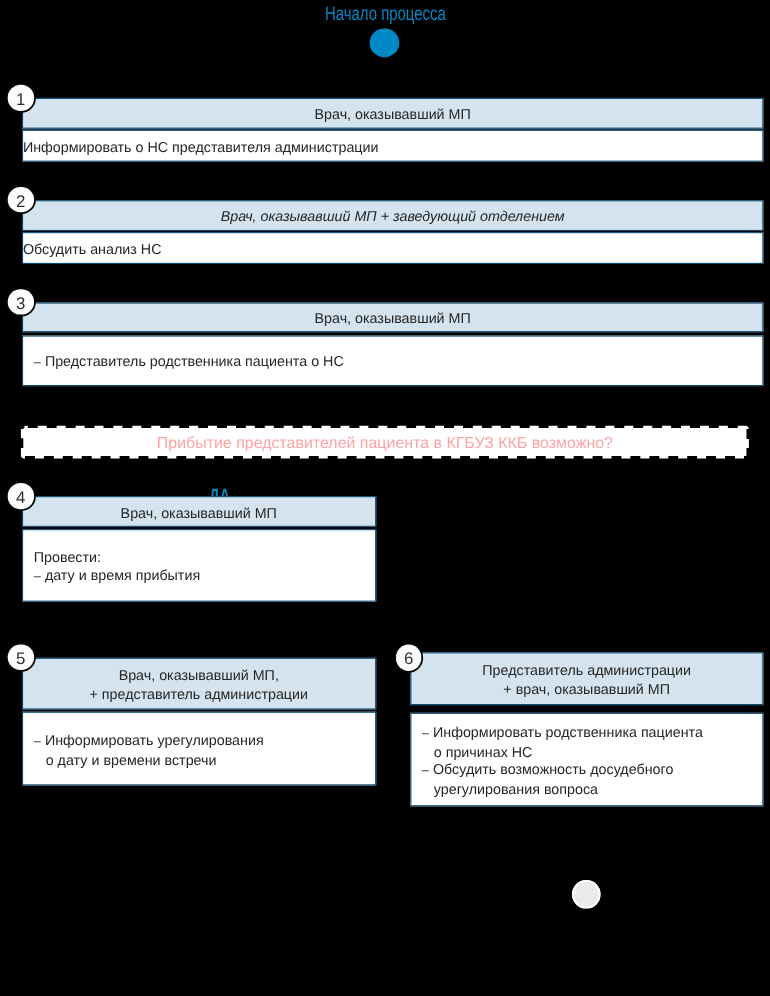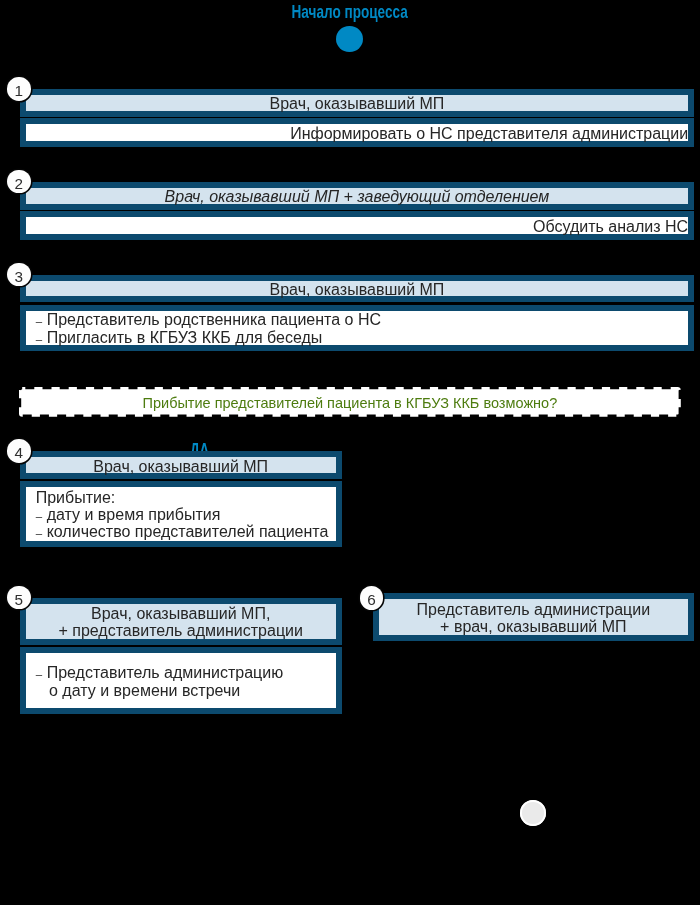--- a/index.html
+++ b/index.html
@@ -3,58 +3,58 @@
 <meta charset="utf-8">
 <style>
   html,body{margin:0;padding:0;}
   body{width:700px;height:905px;background:#000;overflow:hidden;
        font-family:"Liberation Sans",sans-serif;}
   #stage{position:relative;width:700px;height:905px;}
 
   
   .start-label{
     position:absolute; left:0; top:1.5px; width:700px; text-align:center;
-    font-size:17.9px; font-weight:bold; color:#0089c4; line-height:21px;
+    font-size:17.9px; font-weight:normal; color:#0089c4; line-height:21px;
   }
   .start-label span{ display:inline-block; transform:scaleX(0.758); }
   .start-node{
     position:absolute; left:336.3px; top:26.3px; width:26.6px; height:25.8px;
     border-radius:50%; background:#0089c4;
   }
   
   .end-node{
     position:absolute; left:519.9px; top:799.6px; width:26.4px; height:26.4px;
     border-radius:50%; background:#eaeaea;
     box-shadow:inset 0 0 0 1.9px #ffffff;
   }
 
   
   .hdr,.bdy{
     position:absolute; box-sizing:border-box;
-    border:6px solid #0c4a6e;
-    font-size:16px; color:#262626; line-height:16.6px;
+    border:1px solid #0c4a6e;
+    font-size:13px; color:#262626; line-height:16.6px;
     display:flex; flex-direction:column; justify-content:center;
   }
   .hdr{ background:#d4e3ee; text-align:center; align-items:center; }
   .bdy{ background:#ffffff; padding-left:9.9px; }
-  .bdy.center{ align-items:flex-end; padding-left:0; text-align:center; }
+  .bdy.center{ align-items:flex-start; padding-left:0; text-align:center; }
   .ln{white-space:pre; position:relative; top:1.8px;}
   .ln.bullet::first-letter{ font-size:11.5px; letter-spacing:0.1px; }
 
   .numcircle{
     position:absolute; width:23.5px; height:23.5px; border-radius:50%;
     background:#fdfdfd; box-shadow:0 0 0 1.6px #050505;
     font-size:15.3px; color:#2e2e2e; text-align:center; line-height:27px;
     z-index:5;
   }
 
   .decision-svg{position:absolute; left:0; top:380px; width:700px; height:45px;}
   .decision-text{
     position:absolute; left:21.2px; top:389.2px; width:657.4px; height:25.4px;
-    font-size:14.5px; color:#4d7c0f; text-align:center;
+    font-size:14.5px; color:#fca5a5; text-align:center;
     display:flex; align-items:center; justify-content:center; line-height:16.6px;
   }
   .yes-label{
     position:absolute; left:189.7px; top:440px;
     font-size:17.6px; font-weight:bold; color:#0089c4; line-height:21px;
   }
   .yes-label span{ display:inline-block; transform:scaleX(0.755); transform-origin:left; }
 </style>
 </head>
 <body>
@@ -78,52 +78,56 @@
   <div class="bdy center" style="left:19.8px;top:211.1px;width:674.3px;height:28.5px;">
     <div class="ln">Обсудить анализ НС</div>
   </div>
   <div class="numcircle" style="left:7.05px;top:169.95px;"><span>2</span></div>
 
   <div class="hdr" style="left:19.8px;top:274.7px;width:674.3px;height:27.8px;">
     <div class="ln">Врач, оказывавший МП</div>
   </div>
   <div class="bdy" style="left:19.8px;top:305.2px;width:674.3px;height:45.8px;">
     <div class="ln bullet">– Представитель родственника пациента о НС</div>
-    <div class="ln bullet">– Пригласить в КГБУЗ ККБ для беседы</div>
   </div>
   <div class="numcircle" style="left:7.05px;top:262.75px;"><span>3</span></div>
 
   <svg class="decision-svg" viewBox="0 0 700 45">
     <rect x="21.2" y="9.2" width="657.4" height="25.4" rx="1" ry="1" fill="#ffffff" stroke="#ffffff" stroke-width="4.4" stroke-dasharray="8.2 9.0" stroke-dashoffset="-12.1"></rect>
   </svg>
   <div class="decision-text">
     <div class="ln">Прибытие представителей пациента в КГБУЗ ККБ возможно?</div>
   </div>
   <div class="yes-label"><span>ДА</span></div>
 
   <div class="hdr" style="left:19.8px;top:451.3px;width:321.8px;height:28.1px;">
     <div class="ln">Врач, оказывавший МП</div>
   </div>
   <div class="bdy" style="left:19.8px;top:481.3px;width:321.8px;height:65.8px;">
-    <div class="ln">Прибытие:</div>
+    <div class="ln">Провести:</div>
     <div class="ln bullet">– дату и время прибытия</div>
-    <div class="ln bullet">– количество представителей пациента</div>
   </div>
   <div class="numcircle" style="left:7.05px;top:439.35px;"><span>4</span></div>
 
   <div class="hdr" style="left:19.8px;top:597.6px;width:321.8px;height:47.1px;">
     <div class="ln">Врач, оказывавший МП,</div>
     <div class="ln">+ представитель администрации</div>
   </div>
   <div class="bdy" style="left:19.8px;top:647.2px;width:321.8px;height:66.5px;">
-    <div class="ln bullet">– Представитель администрацию</div>
+    <div class="ln bullet">– Информировать урегулирования</div>
     <div class="ln">   о дату и времени встречи</div>
   </div>
   <div class="numcircle" style="left:7.05px;top:585.75px;"><span>5</span></div>
 
   <div class="hdr" style="left:372.6px;top:593px;width:321.5px;height:47.5px;">
     <div class="ln">Представитель администрации</div>
     <div class="ln">+ врач, оказывавший МП</div>
   </div>
+  <div class="bdy" style="left:372.6px;top:648.4px;width:321.5px;height:84.5px;">
+    <div class="ln bullet">– Информировать родственника пациента</div>
+    <div class="ln">   о причинах НС</div>
+    <div class="ln bullet">– Обсудить возможность досудебного</div>
+    <div class="ln">   урегулирования вопроса</div>
+  </div>
   <div class="numcircle" style="left:359.85px;top:586.15px;"><span>6</span></div>
 
   <div class="end-node"></div>
 </div>
 
 </body></html>

